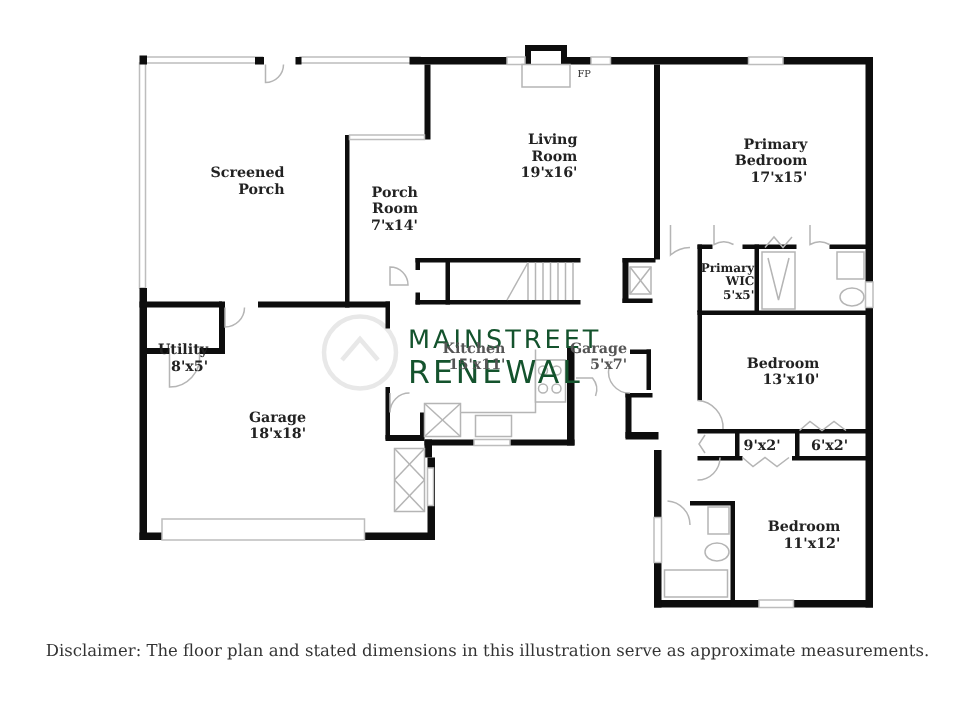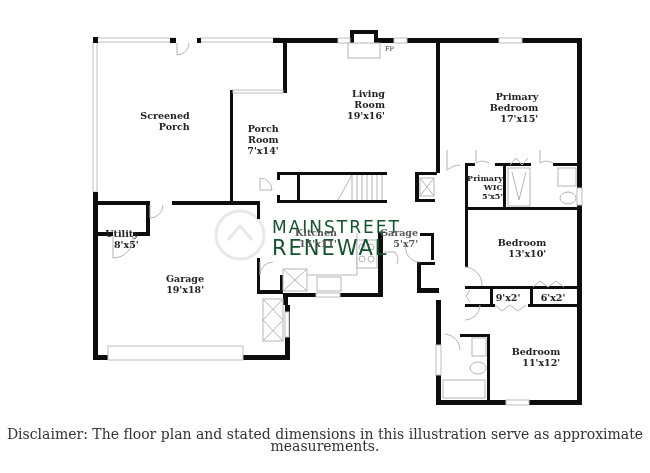--- a/index.html
+++ b/index.html
@@ -2,21 +2,21 @@
 <html><head>
 <meta charset="utf-8">
 <style>
   html, body { margin:0; padding:0; background:#ffffff; }
   body { width:650px; height:473px; position:relative; overflow:hidden; font-family:"DejaVu Serif", serif; }
   #plan { position:absolute; left:0; top:0; width:650px; height:473px; }
   .room-label { position:absolute; text-align:right; font-family:"DejaVu Serif", serif; font-weight:bold; color:#222; font-size:9.5px; line-height:11px; transform:translateX(-50%); white-space:nowrap; }
   .small-label { font-size:8px; line-height:9px; }
   .fp-label { position:absolute; font-family:"DejaVu Serif", serif; font-size:6.5px; font-weight:normal; color:#333;margin-left:27px; }
   .watermark { position:absolute; color:#14532d; font-family:"DejaVu Sans", sans-serif; letter-spacing:2px; white-space:nowrap; }
-  .disclaimer { position:absolute; left:0; width:650px; top:428px; text-align:center; font-family:"DejaVu Serif", serif; font-size:14px; line-height:12px; color:#333; }
+  .disclaimer { position:absolute; left:0; width:650px; top:428px; text-align:center; font-family:"DejaVu Serif", serif; font-size:11px; line-height:12px; color:#333; }
 </style>
 </head>
 <body>
 
 <svg id="plan" viewBox="0 0 650 473" xmlns="http://www.w3.org/2000/svg">
 
   <g fill="none" stroke="#e8e8e8" stroke-width="3">
     <circle cx="240" cy="235" r="24"></circle>
     <path d="M228 240 L240 226 L252 240"></path>
   </g>
@@ -226,21 +226,21 @@
   <div>5'x5'</div>
 </div>
 
 <div class="room-label" style="left:122px; top:212px;margin-top:16px;">
   <div>Utility</div>
   <div>8'x5'</div>
 </div>
 
 <div class="room-label" style="left:185px; top:273px;">
   <div>Garage</div>
-  <div>19'x18'</div>
+  <div>18'x18'</div>
 </div>
 
 <div class="room-label" style="left:316px; top:227px; color:#555;">
   <div>Kitchen</div>
   <div>15'x11'</div>
 </div>
 
 <div class="room-label" style="left:399px; top:227px; color:#555;">
   <div>Garage</div>
   <div>5'x7'</div>

